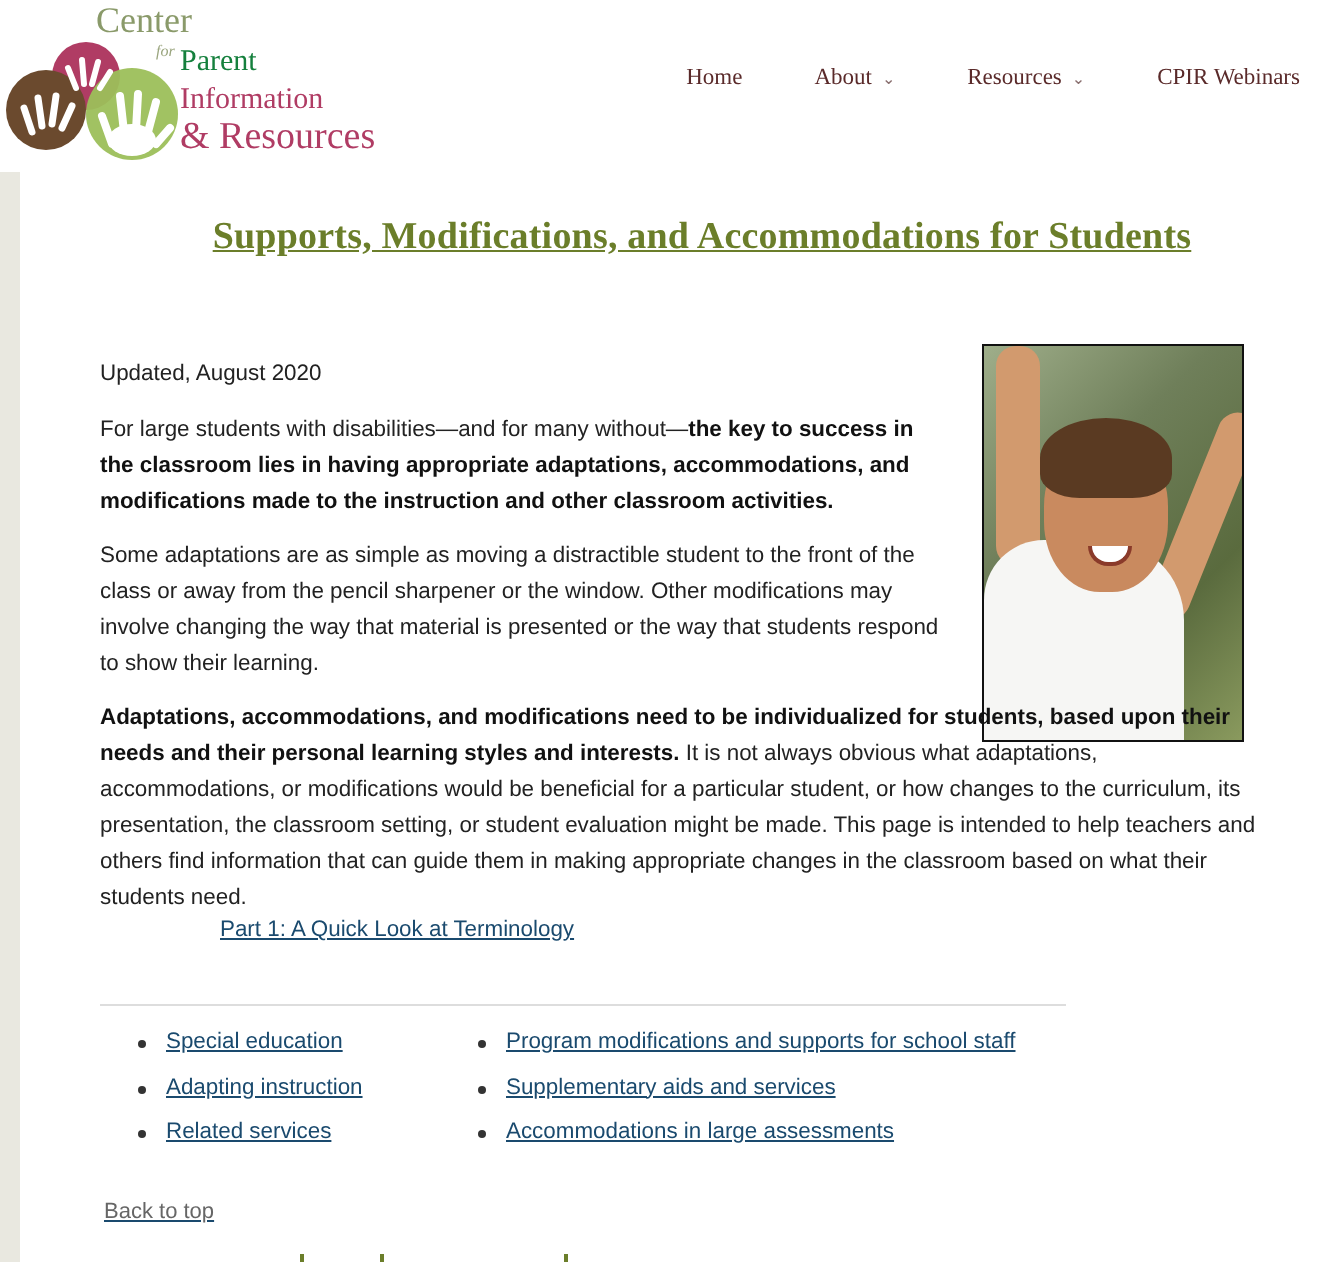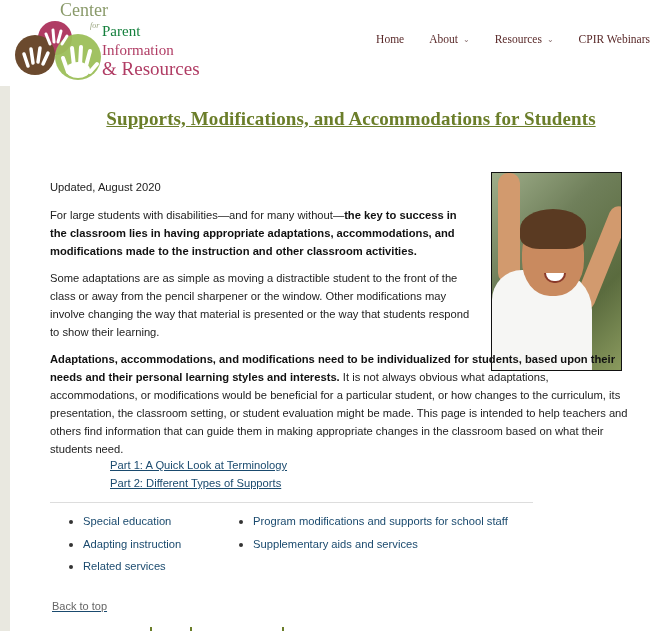--- a/index.html
+++ b/index.html
@@ -3,29 +3,29 @@
   <meta charset="utf-8">
   <style>
     * { box-sizing: border-box; margin: 0; padding: 0; }
     html, body { width: 668px; height: 631px; overflow: hidden; background: #ffffff; }
     body { position: relative; font-family: "Liberation Sans", sans-serif; color: #222; }
 
     .left-gutter { position: absolute; left: 0; top: 86px; width: 10px; height: 545px; background: #e9e8e0; }
 
     
     .header { position: absolute; left: 0; top: 0; width: 668px; height: 86px; background: #fff; }
-    .logo { position: absolute; left: 12px; top: 0; width: 190px; height: 84px; }
+    .logo { position: absolute; left: 0; top: 0; width: 190px; height: 84px; }
     .logo-text { position: absolute; font-family: "Liberation Serif", serif; }
     .logo-center { left: 48px; top: 0px; font-size: 18px; color: #8a9a6a; }
     .logo-for { left: 78px; top: 21px; font-size: 8px; color: #9aa57e; font-style: italic; }
     .logo-parent { left: 90px; top: 22px; font-size: 15px; color: #15803d; line-height: 18px; }
     .logo-info { left: 90px; top: 41px; font-size: 15px; color: #b03c64; line-height: 18px; }
     .logo-res { left: 90px; top: 60px; font-size: 19px; color: #b03c64; line-height: 18px; }
 
-    .nav { position: absolute; top: 33px; right: 18px; display: flex; gap: 1px; }
+    .nav { position: absolute; top: 33px; right: 18px; display: flex; gap: 12px; }
     .nav-item { font-family: "Liberation Serif", serif; font-size: 11.5px; color: #5a2a2a; margin-left: 24px; display: flex; align-items: center; cursor: pointer; }
     .nav-item .chev { font-size: 8px; color: #8a7070; margin-left: 5px; }
 
     
     .page-title { position: absolute; left: 0; top: 108px; width: 668px; padding-left: 34px; text-align: center;
       font-family: "Liberation Serif", serif; font-weight: bold; font-size: 19px; color: #6b7e2a; letter-spacing: 0.1px; text-decoration: underline; }
 
     
     .content { position: absolute; left: 50px; top: 178px; width: 585px; font-size: 11.2px; line-height: 18px; color: #222; }
     .content p { margin-bottom: 9px; }
@@ -43,21 +43,21 @@
     .photo .smile { position: absolute; left: 52px; top: 100px; width: 22px; height: 10px; background: #fff; border-radius: 0 0 12px 12px; border: 2px solid #8a3a2a; border-top: none; }
 
     .part-links { position: absolute; left: 110px; top: 456px; font-size: 11.2px; line-height: 18px; }
     .part-links a { display: block; color: #1a4a6e; text-decoration: underline; }
 
     .divider { position: absolute; left: 50px; top: 502px; width: 483px; height: 1px; background: #dddddd; }
 
     .bullets { position: absolute; top: 510px; font-size: 11.2px; line-height: 22.5px; list-style: none; }
     .bullets li { position: relative; padding-left: 14px; }
     .bullets li::before { content: ""; position: absolute; left: 0; top: 10px; width: 4px; height: 4px; border-radius: 50%; background: #333; }
-    .bullets a { color: #1a4a6e; }
+    .bullets a { color: #1a4a6e; text-decoration: underline; }
     .bullets-left { left: 69px; }
     .bullets-right { left: 239px; }
 
     .back-top { position: absolute; left: 52px; top: 600px; font-size: 11px; color: #666; text-decoration: underline; text-decoration-color: #1a4a6e; }
     .cutoff { position: absolute; left: 150px; top: 627px; width: 140px; height: 4px; }
     .cutoff span { position: absolute; top: 0; width: 2px; height: 4px; background: #6b7e2a; }
   </style>
 </head>
 <body>
 
@@ -116,34 +116,34 @@
     <span>For large students with disabilities—and for many without—</span><b>the key to success in the classroom lies in having appropriate adaptations, accommodations, and modifications made to the instruction and other classroom activities.</b>
   </p>
   <p class="narrow">Some adaptations are as simple as moving a distractible student to the front of the class or away from the pencil sharpener or the window. Other modifications may involve changing the way that material is presented or the way that students respond to show their learning.</p>
   <p style="text-indent:0;">
     <b style="display:inline;">Adaptations, accommodations, and modifications need to be individualized for students, based upon their needs and their personal learning styles and interests.</b><span>  It is not always obvious what adaptations, accommodations, or modifications would be beneficial for a particular student, or how changes to the curriculum, its presentation, the classroom setting, or student evaluation might be made. This page is intended to help teachers and others find information that can guide them in making appropriate changes in the classroom based on what their students need.</span>
   </p>
 </div>
 
 <div class="part-links">
   <a>Part 1: A Quick Look at Terminology</a>
-  <a>Part 2: Different Types of Supports</a>
 </div>
 
 <div class="divider"></div>
 
 <ul class="bullets bullets-left">
   <li><a>Special education</a></li>
   <li><a>Adapting instruction</a></li>
   <li><a>Related services</a></li>
 </ul>
 
 <ul class="bullets bullets-right">
   <li><a>Program modifications and supports for school staff</a></li>
   <li><a>Supplementary aids and services</a></li>
+  <li><a>Accommodations in large assessments</a></li>
 </ul>
 
 <a class="back-top">Back to top</a>
 
 <div class="cutoff">
   <span style="left:0"></span>
     <span style="left:40px"></span>
     <span style="left:132px"></span>
 </div>
 

